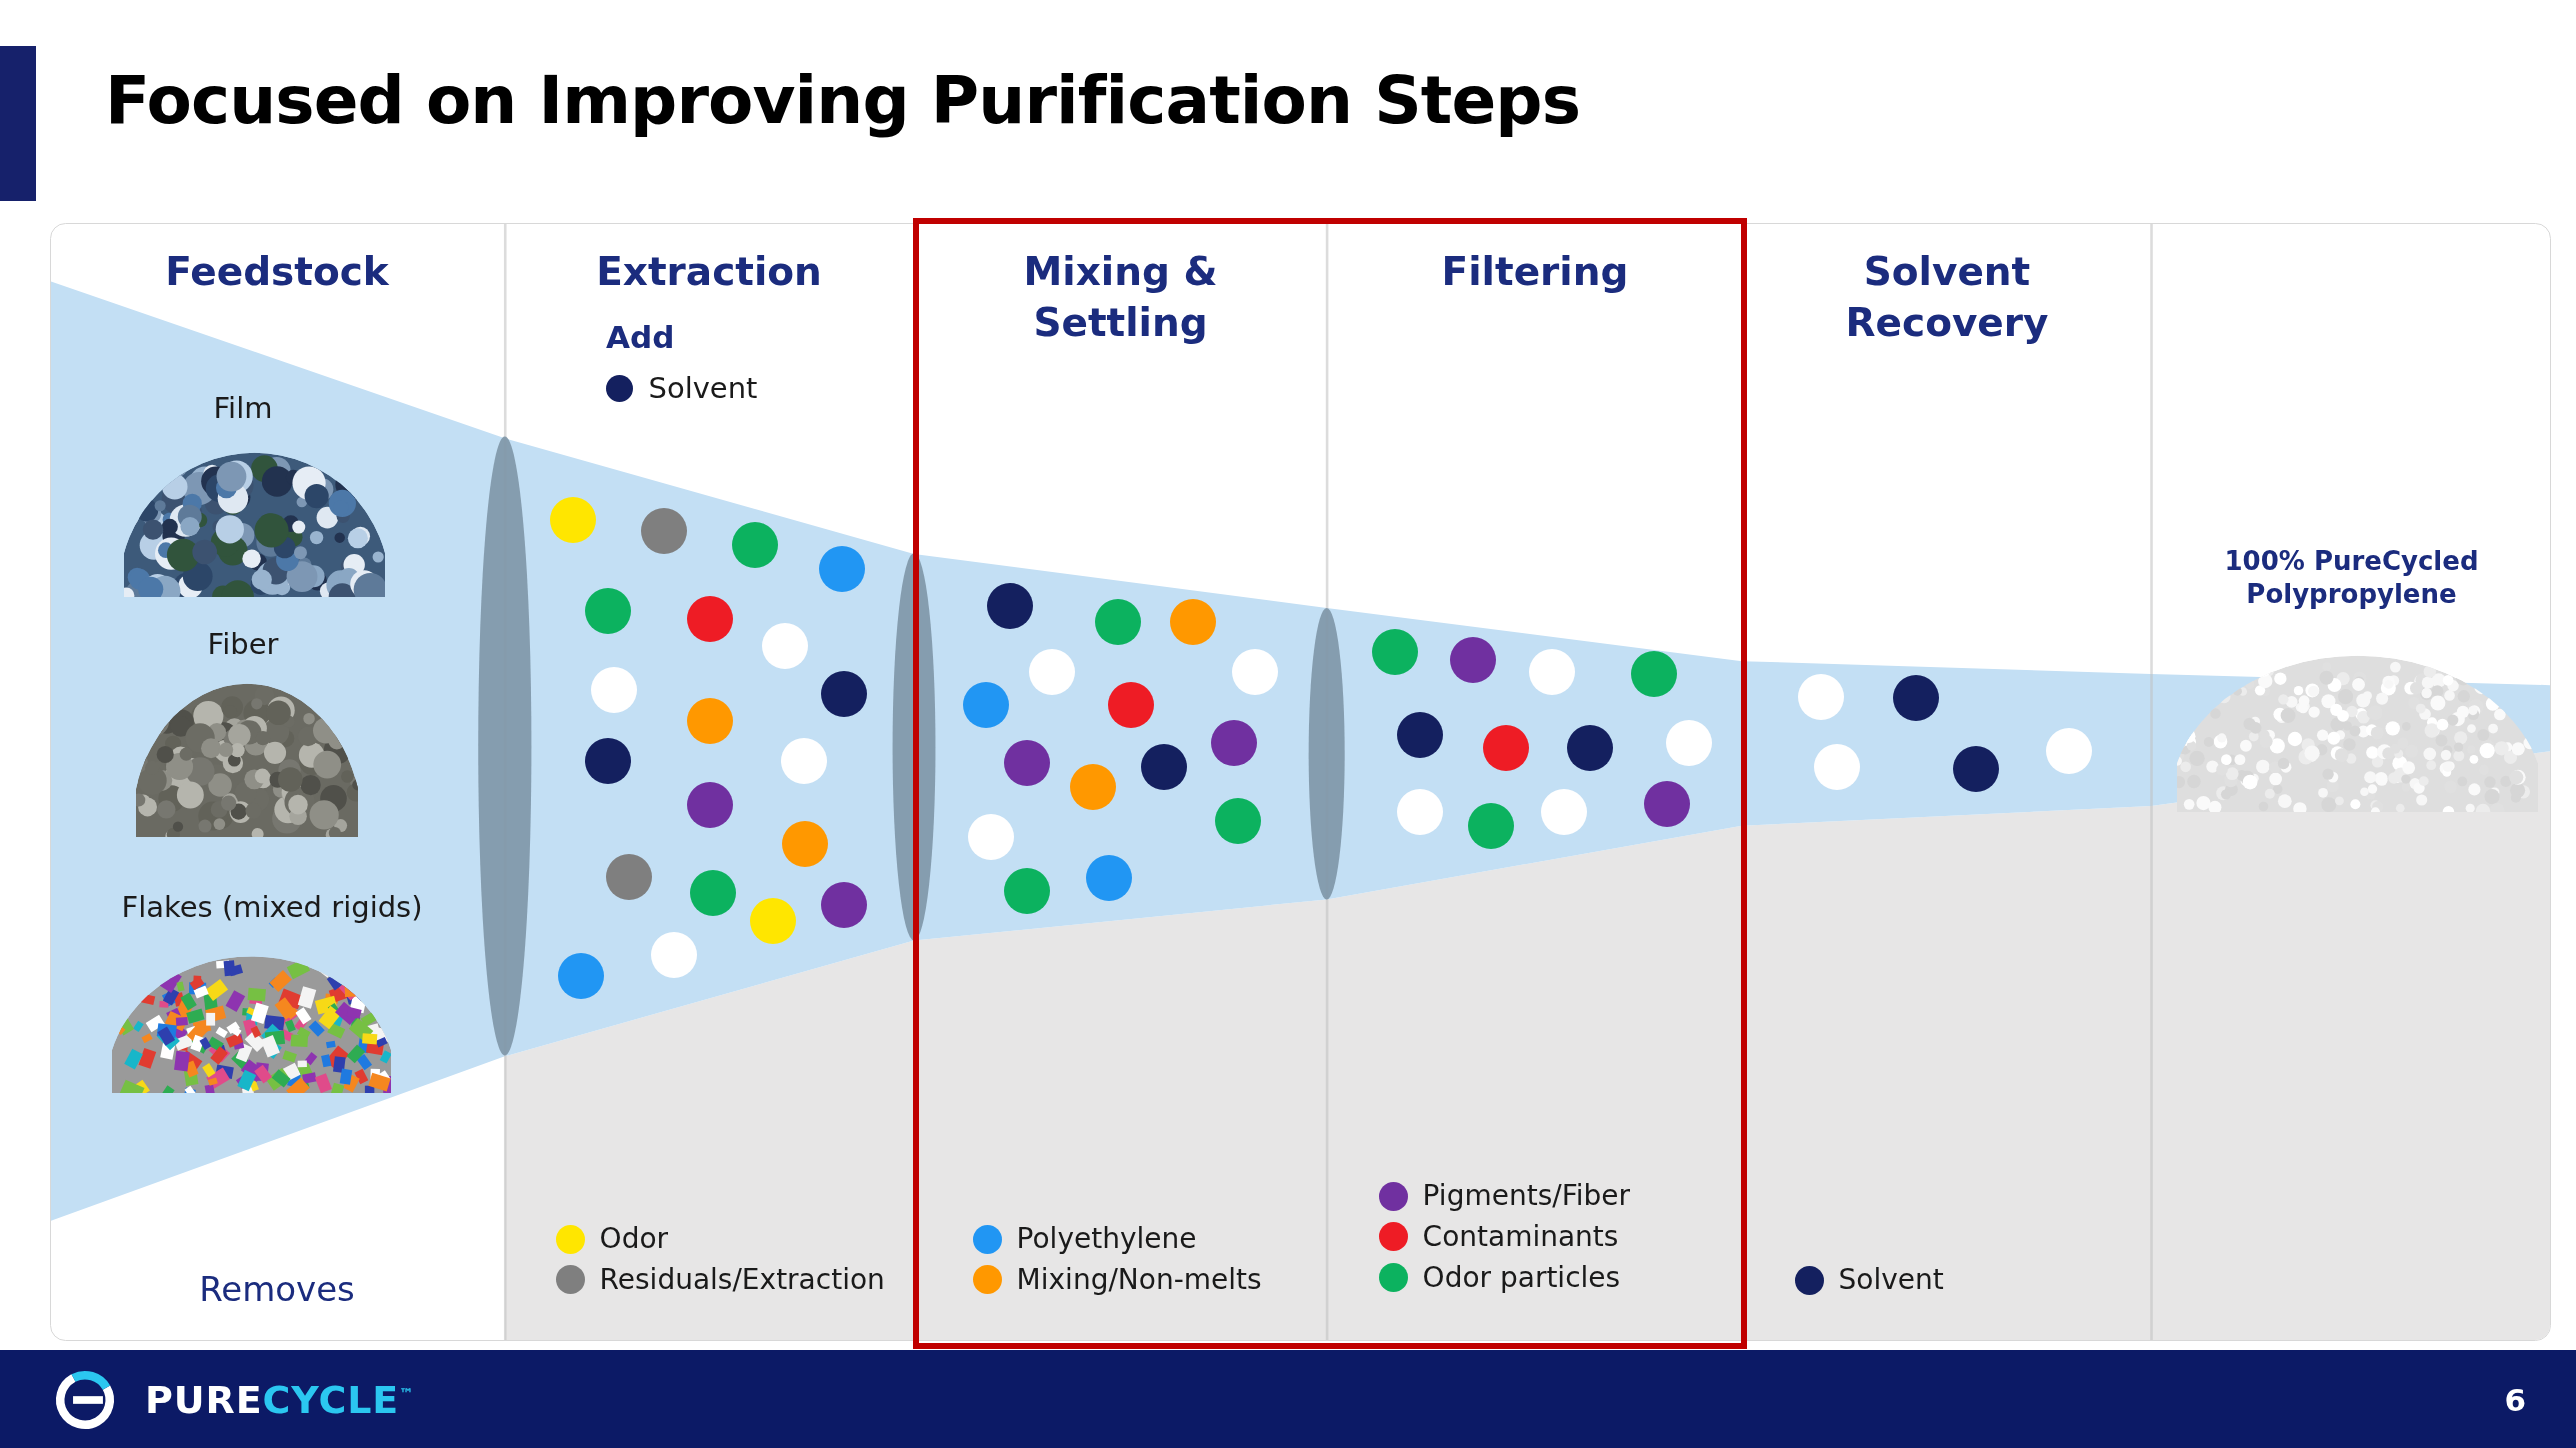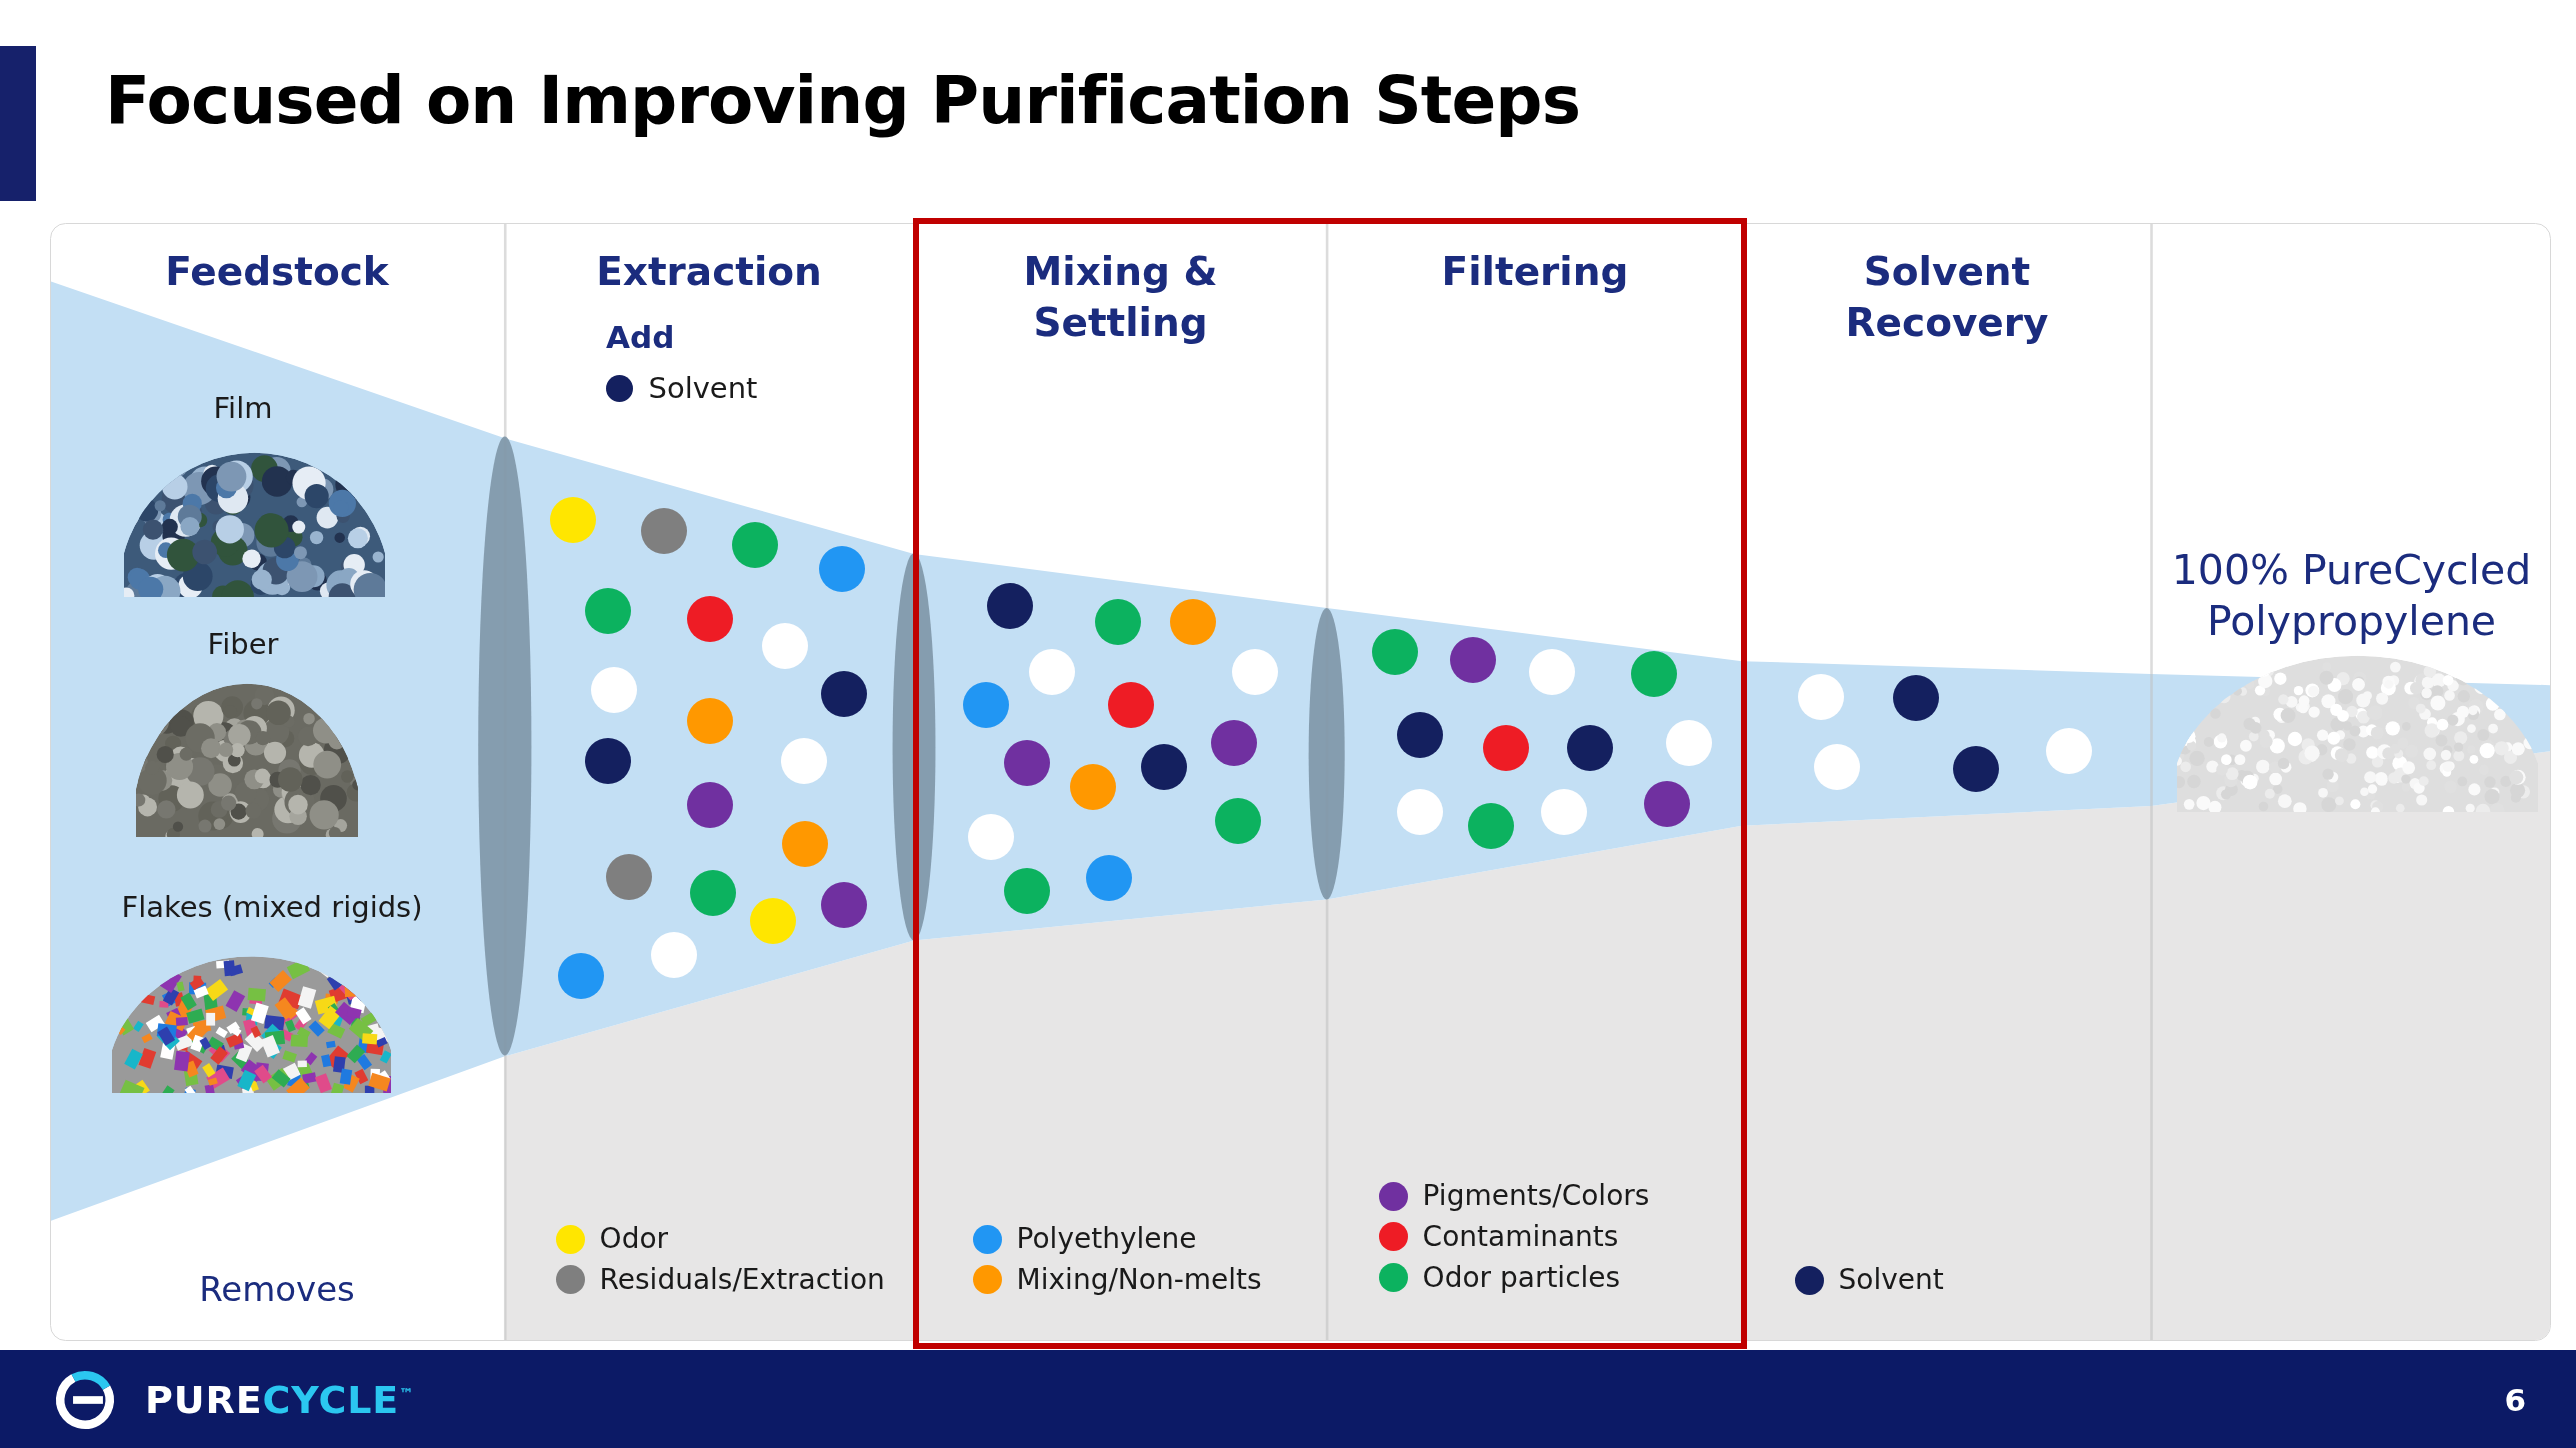--- a/index.html
+++ b/index.html
@@ -23,22 +23,22 @@
   .item-label{position:absolute;font-size:29px;color:#1a1a1a;text-align:center;z-index:5}
   #label-film{left:114px;top:391px;width:258px}
   #label-fiber{left:114px;top:627px;width:258px}
   #label-flakes{left:79px;top:890px;width:386px}
 
   #add-label{position:absolute;left:606px;top:319px;font-size:31px;font-weight:700;color:#1B2C7E;z-index:5}
   #add-solvent-row{position:absolute;left:606px;top:371px;display:flex;align-items:center;gap:15.5px;z-index:5}
   .bullet-dot{width:27px;height:27px;border-radius:50%;background:#14205F;flex:0 0 auto}
   #add-solvent-row .item-text{font-size:29px;color:#1a1a1a}
 
-  #output-label{position:absolute;left:2152px;top:545px;width:399px;text-align:center;font-size:41px;
-                font-weight:400;color:#1B2C7E;line-height:1.25;z-index:5}
+  #output-label{position:absolute;left:2152px;top:545px;width:399px;text-align:center;font-size:26px;
+                font-weight:700;color:#1B2C7E;line-height:1.25;z-index:5}
 
   #removes-label{position:absolute;left:50px;top:1269px;width:454px;text-align:center;font-size:34px;
                  font-weight:400;color:#1B2C7E;z-index:7}
 
   #dots-layer{position:absolute;left:0;top:0;width:2576px;height:1449px;z-index:4;pointer-events:none}
   .dot{position:absolute;width:46px;height:46px;border-radius:50%}
 
   .legend{position:absolute;display:flex;flex-direction:column;gap:8.6px;z-index:7}
   .legend-row{display:flex;align-items:center;gap:14.6px}
   .legend-dot{width:29px;height:29px;border-radius:50%;flex:0 0 auto}
@@ -908,21 +908,21 @@
         <span class="legend-label">Polyethylene</span>
       </div>
       <div class="legend-row">
         <span class="legend-dot" style="background: rgb(255, 152, 0);"></span>
         <span class="legend-label">Mixing/Non-melts</span>
       </div>
     </div>
   <div class="legend" id="legend-filtering">
       <div class="legend-row">
         <span class="legend-dot" style="background: rgb(112, 48, 160);"></span>
-        <span class="legend-label">Pigments/Colors</span>
+        <span class="legend-label">Pigments/Fiber</span>
       </div>
       <div class="legend-row">
         <span class="legend-dot" style="background: rgb(238, 28, 37);"></span>
         <span class="legend-label">Contaminants</span>
       </div>
       <div class="legend-row">
         <span class="legend-dot" style="background: rgb(12, 178, 95);"></span>
         <span class="legend-label">Odor particles</span>
       </div>
     </div>

